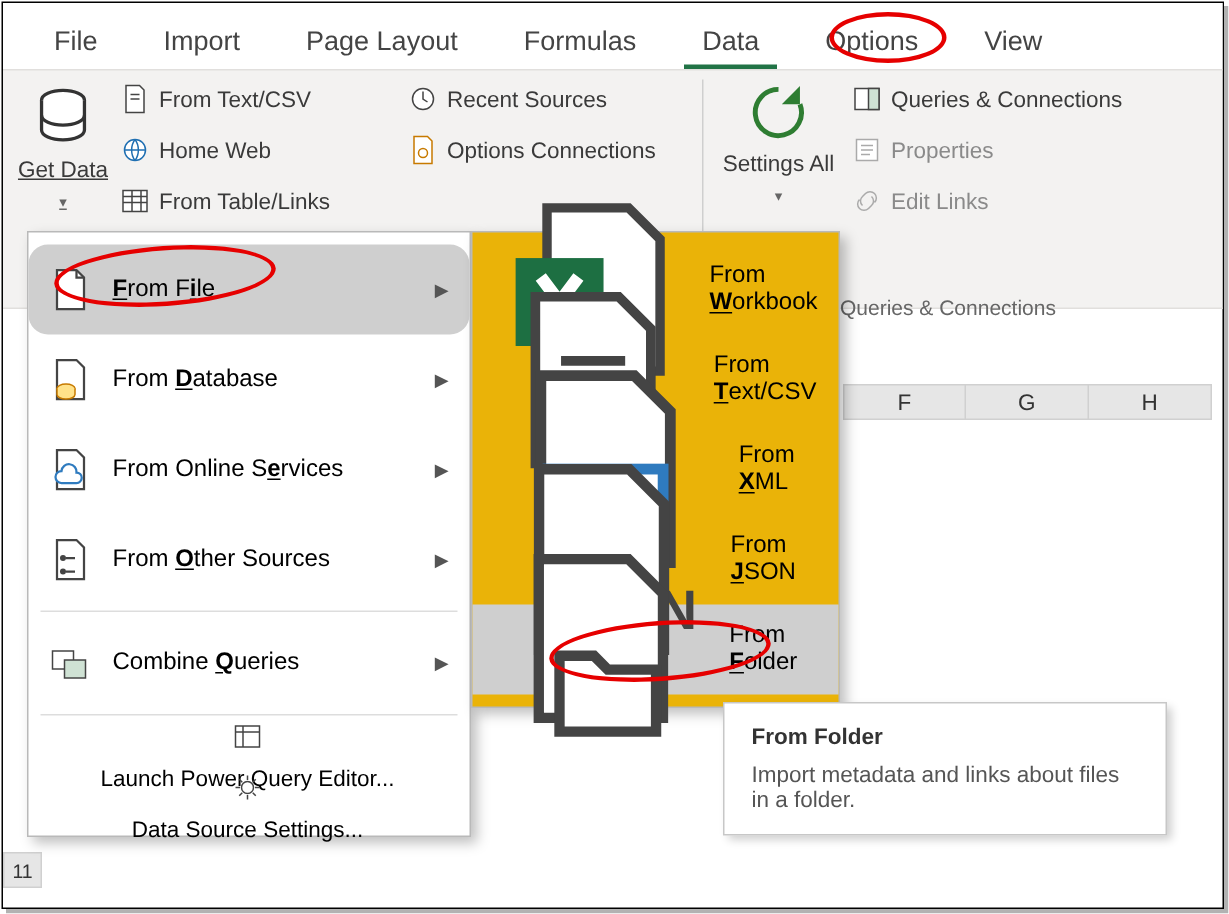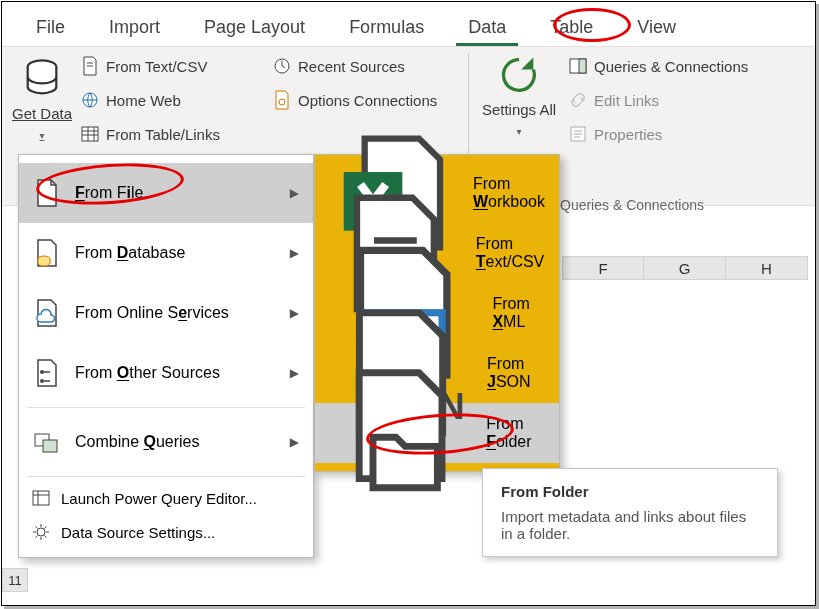--- a/index.html
+++ b/index.html
@@ -26,26 +26,26 @@
   .refresh{position:absolute; left:478px; top:6px; width:78px; display:flex;flex-direction:column;align-items:center; cursor:pointer;}
   .refresh .ico{width:44px;height:44px;}
   .refresh span{font-size:15px; text-align:center; line-height:18px;margin-top:4px;}
   .col4{position:absolute; left:566px; top:6px; display:flex;flex-direction:column; gap:8px;}
   .col4 .ritem{color:#8a8a8a;}
   .col4 .ritem.first{color:#3a3a3a;}
   .grouplabel{position:absolute; left:558px; top:150px; font-size:14px; color:#666;}
 
   
   .menu1{position:absolute; left:16px; top:152px; width:296px; background:#fff; border:1px solid #b9b9b9; box-shadow:4px 4px 8px rgba(0,0,0,.25); padding:8px 0; font-size:16px; z-index:5;}
-  .m1item{display:flex;align-items:center; height:60px; padding:0 14px 0 12px; gap:12px; cursor:pointer; position:relative;}
+  .m1item{display:flex;align-items:center; height:60px; padding:0 14px 0 12px; gap:12px; cursor:pointer; position:relative;border-radius:13px;}
   .m1item.sel{background:#cfcfcf;}
   .m1item .arrow{margin-left:auto; color:#555; font-size:12px;}
   .m1item b{font-weight:700; text-decoration:underline; text-underline-offset:2px;}
   .m1sep{height:1px;background:#ddd; margin:4px 8px;}
-  .m1small{display:flex;align-items:center;height:34px;padding:0 14px 0 12px;gap:10px;cursor:pointer;font-size:15px;}
+  .m1small{display:flex;align-items:center;height:34px;padding:0 14px 0 12px;gap:10px;cursor:pointer;font-size:15px;flex-direction:column;}
   .m1small svg,.m1item svg{width:32px;height:32px;flex:none;}
   .m1small svg{width:20px;height:20px;}
 
   .menu2{position:absolute; left:312px; top:152px; width:246px; background:#eab308; border:1px solid #b9b9b9; box-shadow:4px 4px 8px rgba(0,0,0,.25); padding:8px 0; font-size:16px; z-index:6;}
   .m2item{display:flex;align-items:center;height:60px;padding:0 14px 0 12px;gap:12px;cursor:pointer;}
   .m2item.sel{background:#cfcfcf;}
   .m2item b{font-weight:700; text-underline-offset:2px;}
 
   
   .tooltip{position:absolute; left:480px; top:466px; width:296px; padding:14px 18px; border:1px solid #c7c7c7; background:#fff; box-shadow:3px 3px 6px rgba(0,0,0,.2); font-size:15px; color:#555; z-index:7;}
@@ -66,21 +66,21 @@
 <body>
 
 <div class="wrap">
 
   <div class="tabs">
     <div class="tab">File</div>
     <div class="tab">Import</div>
     <div class="tab">Page Layout</div>
     <div class="tab">Formulas</div>
     <div class="tab active">Data</div>
-    <div class="tab">Table</div>
+    <div class="tab">Options</div>
     <div class="tab">View</div>
   </div>
 
   <div class="ribbon">
     <div class="group1">
       <div class="getdata-btn">
         <svg class="ico" viewBox="0 0 40 40">
           <ellipse cx="20" cy="9" rx="13" ry="6" fill="#fff" stroke="#333" stroke-width="2"></ellipse>
           <path d="M7 9v18c0 3.3 5.8 6 13 6s13-2.7 13-6V9" fill="#fff" stroke="#333" stroke-width="2"></path>
           <path d="M7 18c0 3.3 5.8 6 13 6s13-2.7 13-6" fill="none" stroke="#333" stroke-width="2"></path>
@@ -140,30 +140,30 @@
     <div class="col4">
       <div class="ritem first">
         <svg viewBox="0 0 20 20">
             <rect x="2" y="3" width="16" height="14" fill="#fff" stroke="#444"></rect>
             <rect x="11" y="3" width="7" height="14" fill="#cfe2d4" stroke="#444"></rect>
           </svg>
         <span>Queries &amp; Connections</span>
       </div>
       <div class="ritem">
         <svg viewBox="0 0 20 20">
-            <path d="M7 13a4 4 0 0 1 0-6l2-2a4 4 0 0 1 6 6M13 7a4 4 0 0 1 0 6l-2 2a4 4 0 0 1-6-6" fill="none" stroke="#aaa"></path>
-          </svg>
-        <span>Edit Links</span>
-      </div>
-      <div class="ritem">
-        <svg viewBox="0 0 20 20">
             <rect x="3" y="3" width="14" height="14" fill="#fff" stroke="#aaa"></rect>
             <path d="M6 7h8M6 10h8M6 13h6" stroke="#aaa"></path>
           </svg>
         <span>Properties</span>
+      </div>
+      <div class="ritem">
+        <svg viewBox="0 0 20 20">
+            <path d="M7 13a4 4 0 0 1 0-6l2-2a4 4 0 0 1 6 6M13 7a4 4 0 0 1 0 6l-2 2a4 4 0 0 1-6-6" fill="none" stroke="#aaa"></path>
+          </svg>
+        <span>Edit Links</span>
       </div>
     </div>
     <div class="grouplabel">Queries &amp; Connections</div>
   </div>
 
   <div class="cols">
     <div class="colcell">F</div>
     <div class="colcell">G</div>
     <div class="colcell">H</div>
   </div>

